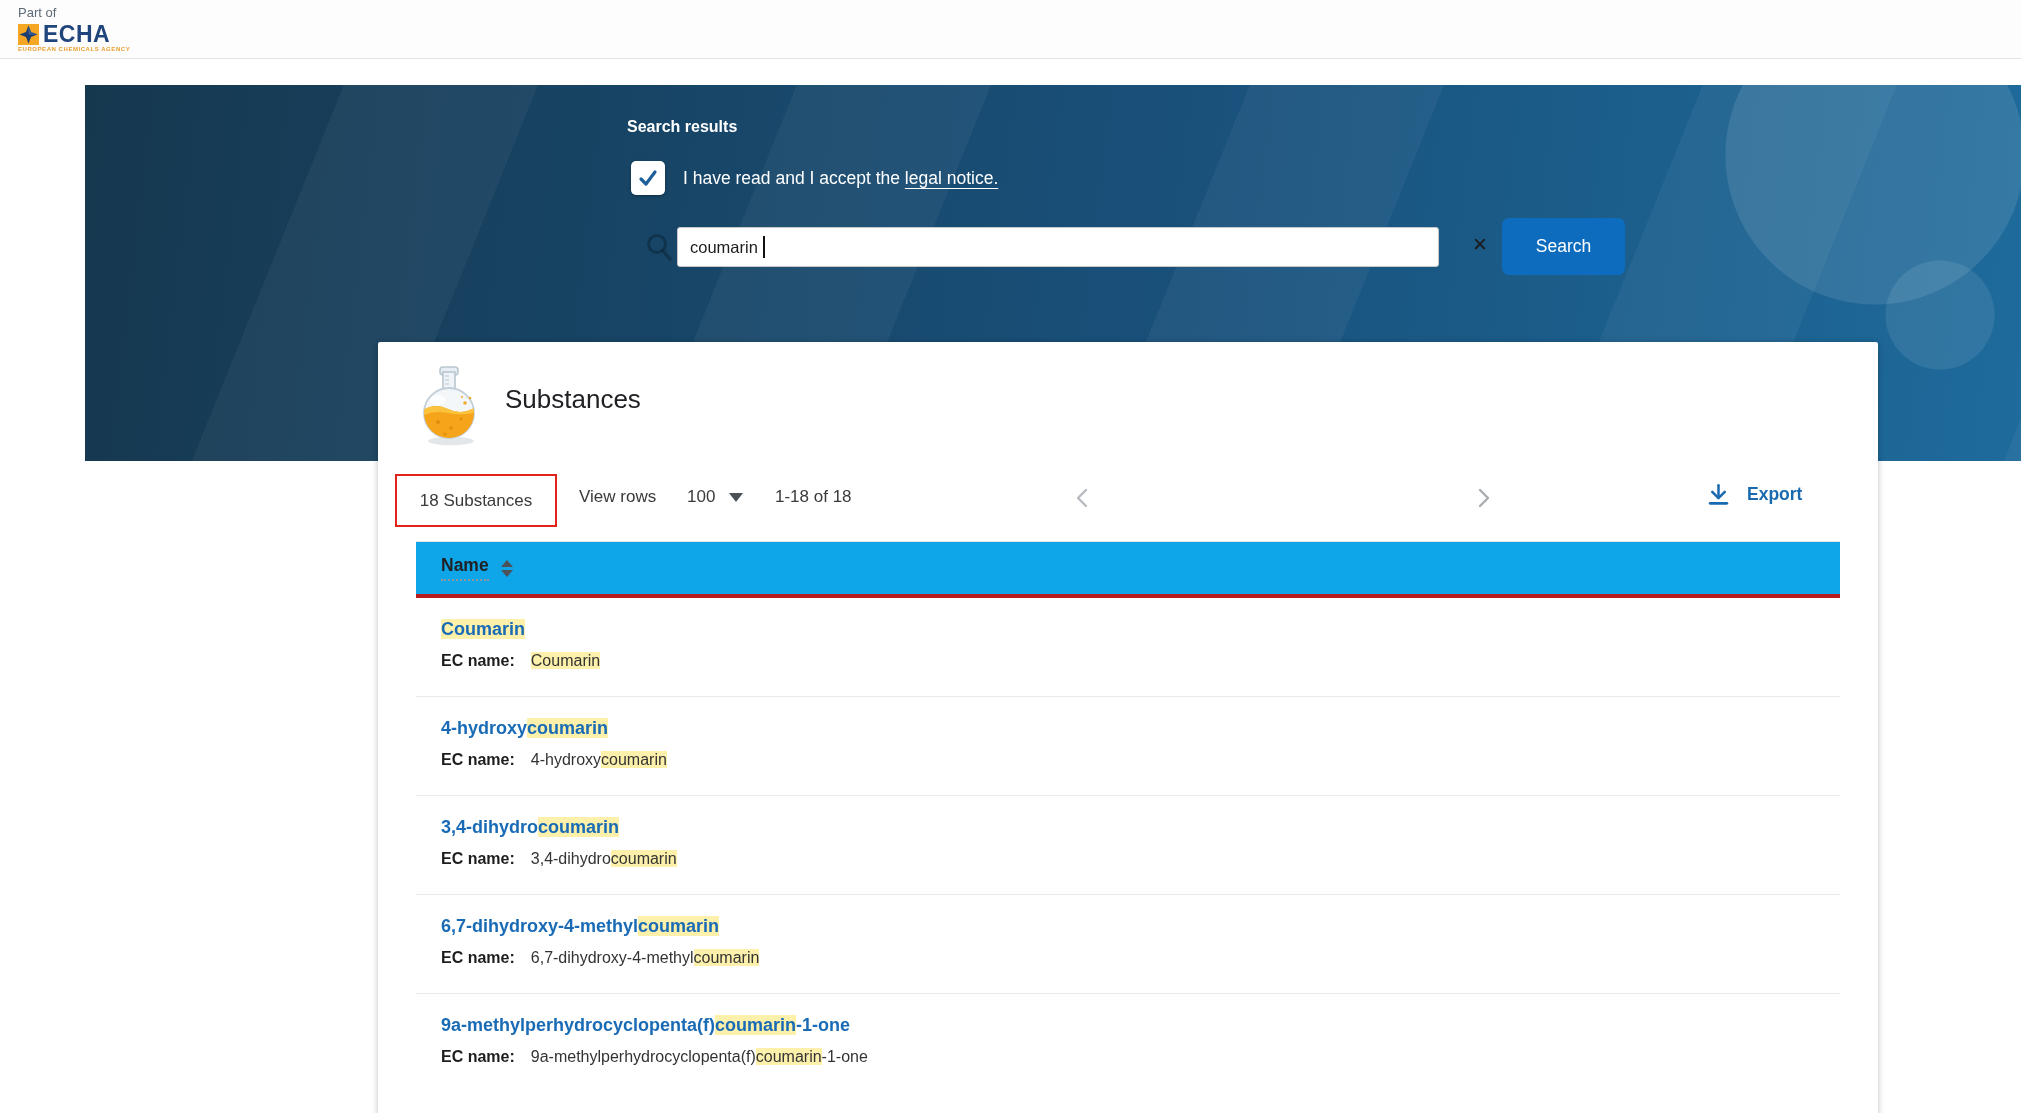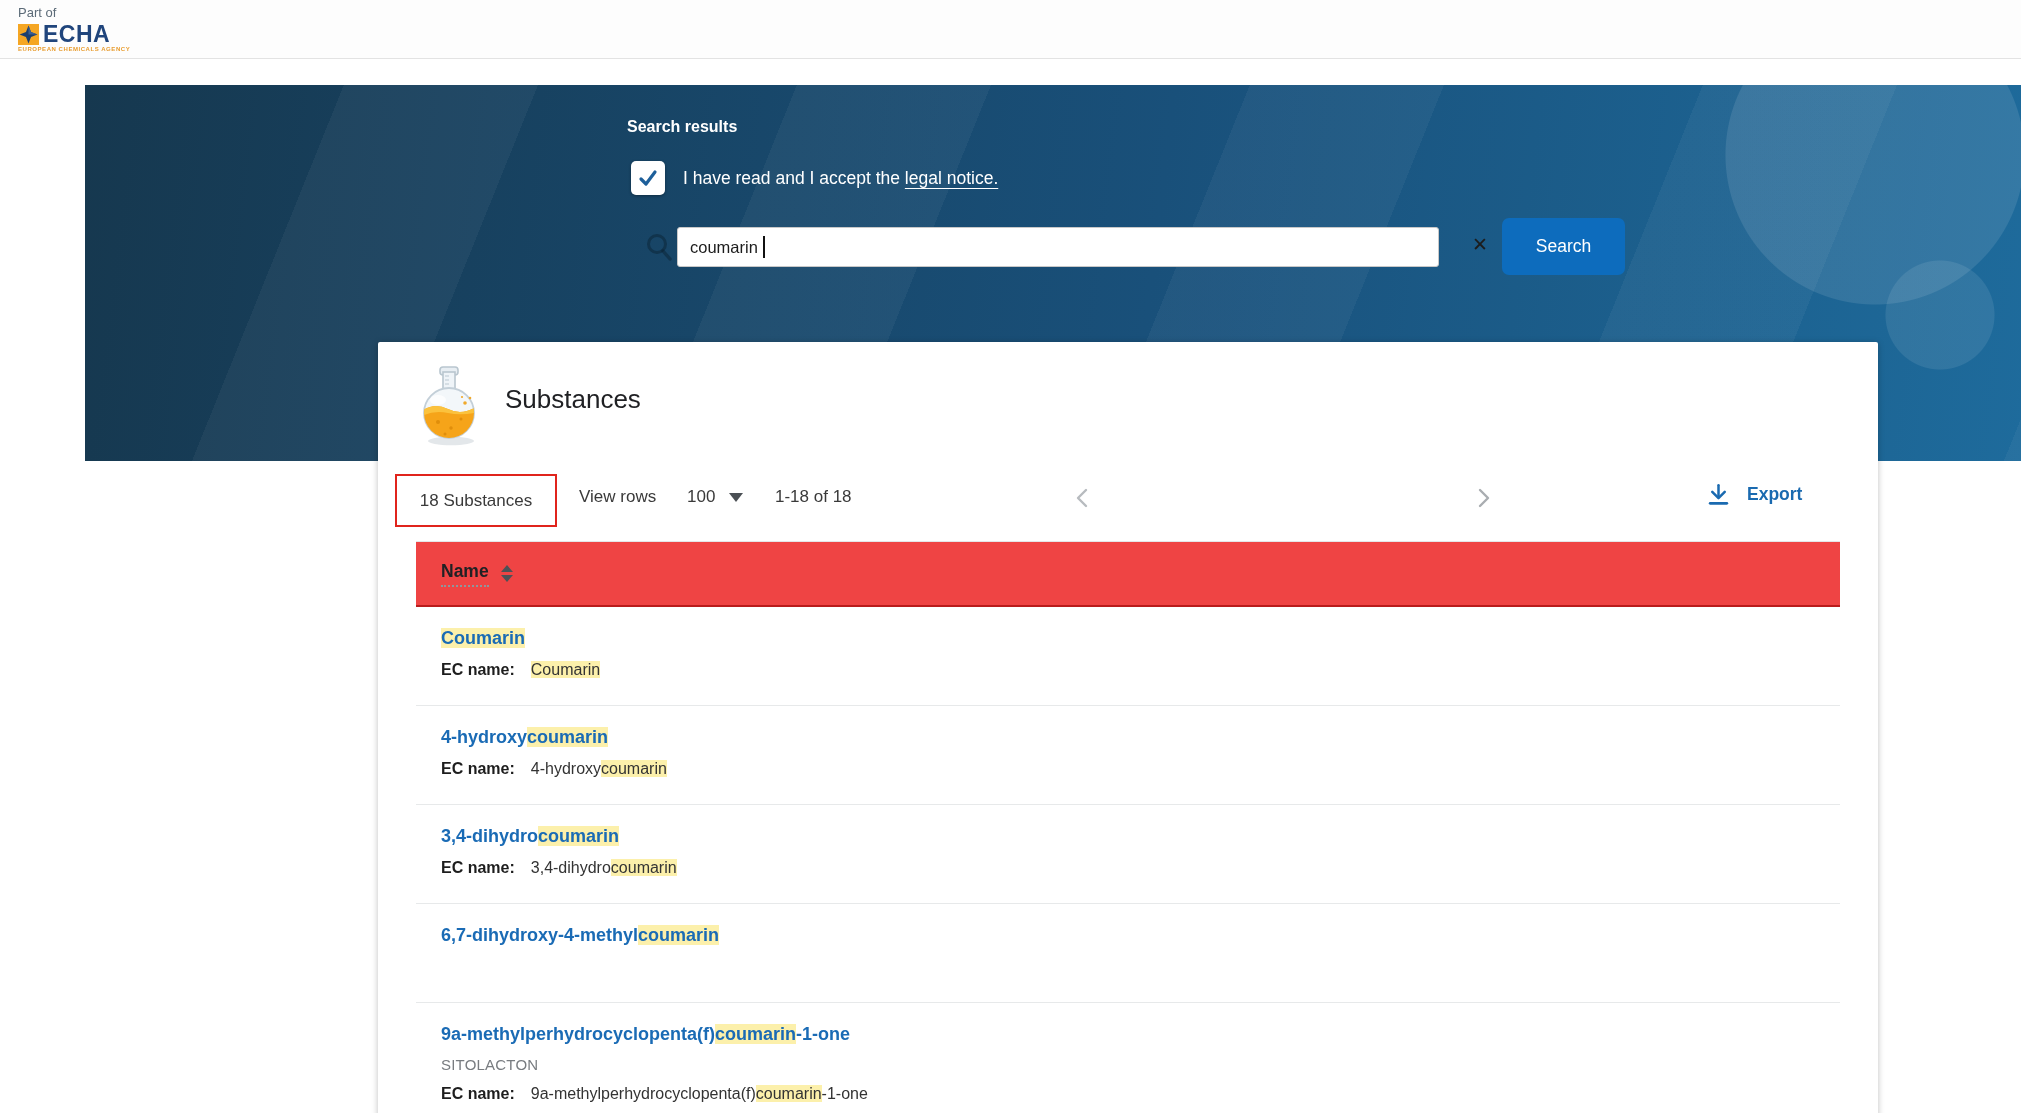--- a/index.html
+++ b/index.html
@@ -72,22 +72,22 @@
   .pagesize-value{font-size:17px;color:#3a3a3a;}
   .dd-tri{width:0;height:0;border-left:7px solid transparent;border-right:7px solid transparent;border-top:9px solid #4b5055;}
   .range-label{position:absolute;left:397px;top:145px;font-size:17px;color:#3a3a3a;}
   .pg-prev{position:absolute;left:693px;top:144px;cursor:pointer;}
   .pg-next{position:absolute;left:1093px;top:144px;cursor:pointer;}
   .export{position:absolute;left:1328px;top:140px;display:flex;align-items:center;gap:16px;cursor:pointer;}
   .export-label{font-size:17.5px;font-weight:600;color:#1a6ab0;}
   
   .stable{position:absolute;left:38px;top:199px;width:1424px;}
   .thead{
-    height:66px;background:#ef4444;display:flex;align-items:center;
-    border-top:1px solid #e4e6e8;border-bottom:2px solid #b91c1c;padding-left:25px;box-sizing:border-box;
+    height:57px;background:#0ea5e9;display:flex;align-items:center;
+    border-top:1px solid #e4e6e8;border-bottom:4px solid #b91c1c;padding-left:25px;box-sizing:border-box;
   }
   .name-h{font-size:17.5px;font-weight:700;color:#202124;border-bottom:2px dotted #8f969c;padding-bottom:3px;cursor:pointer;}
   .sort{display:inline-flex;flex-direction:column;gap:3px;margin-left:12px;cursor:pointer;}
   .sort .up{width:0;height:0;border-left:6px solid transparent;border-right:6px solid transparent;border-bottom:7px solid #4c5257;}
   .sort .down{width:0;height:0;border-left:6px solid transparent;border-right:6px solid transparent;border-top:7px solid #4c5257;}
   .srow{height:99px;box-sizing:border-box;padding:21px 0 0 25px;border-bottom:1px solid #e7e9ea;}
   .srow.has-sub{height:auto;border-bottom:none;}
   .sname{font-size:18px;font-weight:600;color:#1a6bb5;text-decoration:none;cursor:pointer;display:inline-block;}
   .ssub{font-size:15px;color:#787c80;margin-top:11px;letter-spacing:.2px;}
   .sec{font-size:16px;color:#333;margin-top:12px;}
@@ -207,17 +207,17 @@
       <span class="name-h">Name</span>
       <span class="sort">
           <span class="up"></span>
           <span class="down"></span>
         </span>
     </div>
     <div id="rows">
         <div class="srow"><a class="sname"><span class="hl">Coumarin</span></a><div class="sec"><span class="seclab">EC name:</span><span class="hl">Coumarin</span></div></div>
         <div class="srow"><a class="sname"><span>4-hydroxy</span><span class="hl">coumarin</span></a><div class="sec"><span class="seclab">EC name:</span><span>4-hydroxy</span><span class="hl">coumarin</span></div></div>
         <div class="srow"><a class="sname"><span>3,4-dihydro</span><span class="hl">coumarin</span></a><div class="sec"><span class="seclab">EC name:</span><span>3,4-dihydro</span><span class="hl">coumarin</span></div></div>
-        <div class="srow"><a class="sname"><span>6,7-dihydroxy-4-methyl</span><span class="hl">coumarin</span></a></div>
-        <div class="srow has-sub"><a class="sname"><span>9a-methylperhydrocyclopenta(f)</span><span class="hl">coumarin</span><span>-1-one</span></a><div class="ssub">SITOLACTON</div><div class="sec"><span class="seclab">EC name:</span><span>9a-methylperhydrocyclopenta(f)</span><span class="hl">coumarin</span><span>-1-one</span></div></div>
+        <div class="srow"><a class="sname"><span>6,7-dihydroxy-4-methyl</span><span class="hl">coumarin</span></a><div class="sec"><span class="seclab">EC name:</span><span>6,7-dihydroxy-4-methyl</span><span class="hl">coumarin</span></div></div>
+        <div class="srow has-sub"><a class="sname"><span>9a-methylperhydrocyclopenta(f)</span><span class="hl">coumarin</span><span>-1-one</span></a><div class="sec"><span class="seclab">EC name:</span><span>9a-methylperhydrocyclopenta(f)</span><span class="hl">coumarin</span><span>-1-one</span></div></div>
       </div>
   </div>
 </div>
 
 </body></html>

